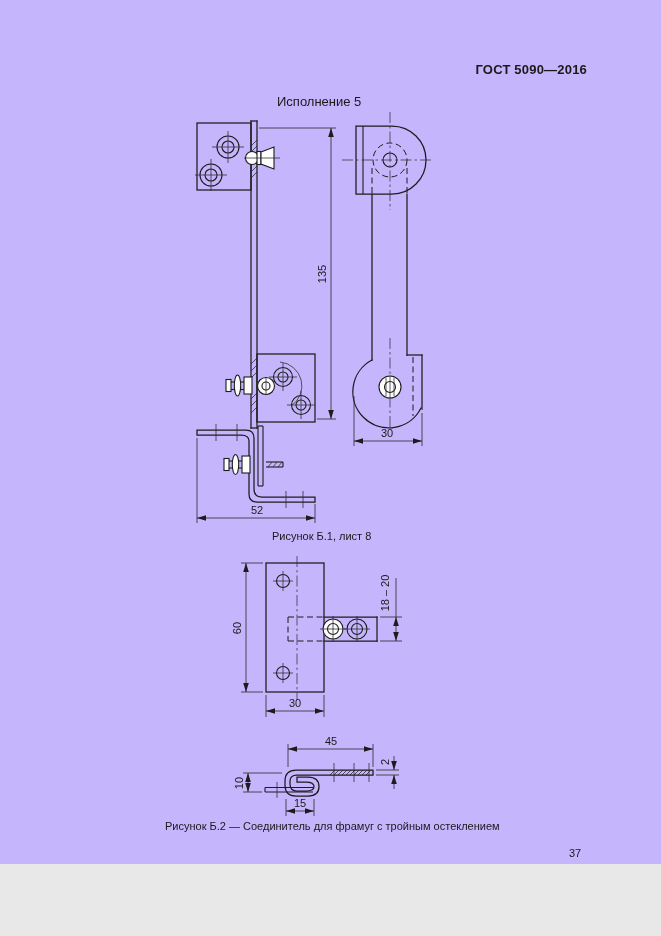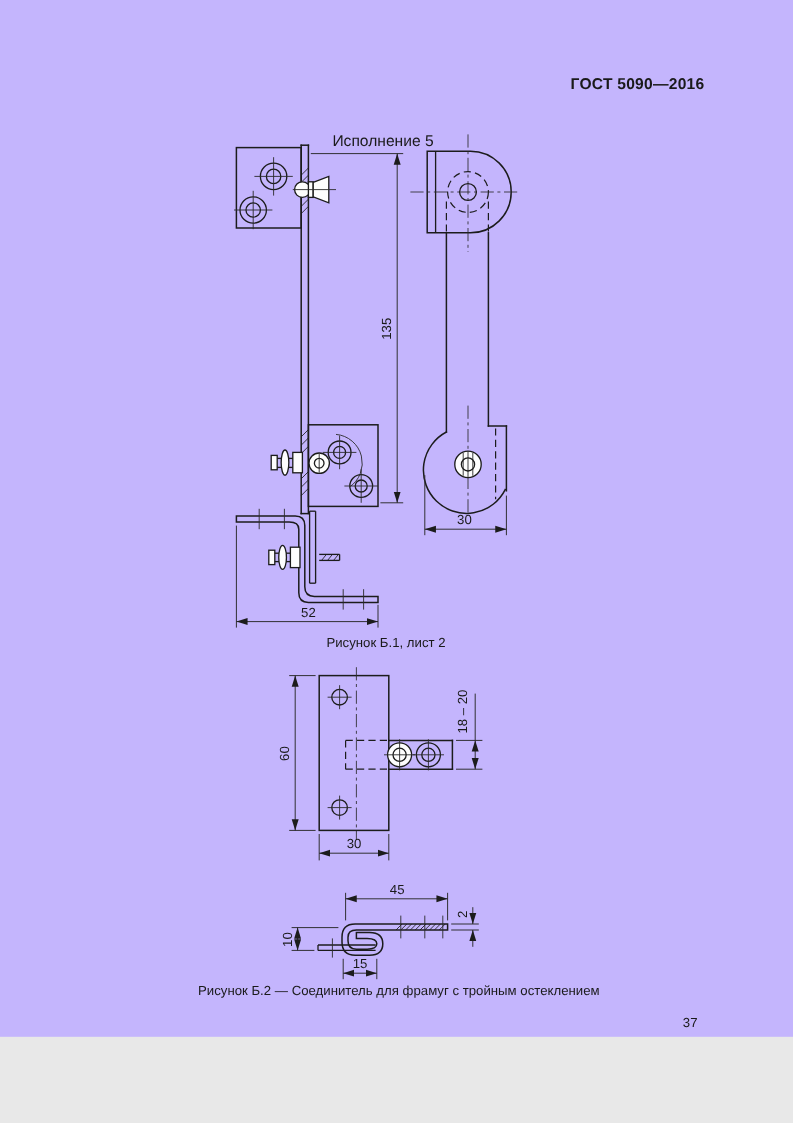--- a/index.html
+++ b/index.html
@@ -1,20 +1,20 @@
 <!DOCTYPE html>
 <html><head>
 <meta charset="utf-8">
 <style>
   html,body{margin:0;padding:0;}
   body{background:#e8e8e8;font-family:"Liberation Sans", sans-serif;}
   .page{position:relative;width:661px;height:864px;background:#c4b5fd;margin:0 auto;overflow:hidden;}
   .txt{position:absolute;color:#1a1a1a;white-space:nowrap;}
   .header{top:62px;right:74px;font-size:13px;font-weight:bold;letter-spacing:.2px;}
-  .fig-title{top:94px;left:277px;font-size:13px;margin-top:16px;}
+  .fig-title{top:94px;left:277px;font-size:13px;}
   .cap-b1{top:530px;left:272px;font-size:11px;}
   .cap-b2{top:820px;left:165px;font-size:11px;}
   .pageno{top:847px;left:569px;font-size:11px;}
   svg{position:absolute;top:0;left:0;}
   .outl{stroke:#1c1c1c;stroke-width:1.25;fill:none;stroke-linecap:square;}
   .outl2{stroke:#1c1c1c;stroke-width:1.1;fill:none;}
   .thin{stroke:#2a2a2a;stroke-width:.75;fill:none;}
   .dim{stroke:#2a2a2a;stroke-width:.8;fill:none;}
   .hid{stroke:#1c1c1c;stroke-width:1;fill:none;stroke-dasharray:6 3.5;}
   .cl{stroke:#2a2a2a;stroke-width:.7;fill:none;stroke-dasharray:11 3 2.5 3;}
@@ -22,21 +22,21 @@
   .dimtxt{fill:#1a1a1a;font-size:11px;font-family:"Liberation Sans",sans-serif;}
   .wfill{fill:#fdfdfd;}
 </style>
 </head>
 <body>
 
 <div class="page">
 
   <div class="txt header">ГОСТ 5090—2016</div>
   <div class="txt fig-title">Исполнение 5</div>
-  <div class="txt cap-b1">Рисунок Б.1, лист 2</div>
+  <div class="txt cap-b1">Рисунок Б.1, лист 8</div>
   <div class="txt cap-b2">Рисунок Б.2 — Соединитель для фрамуг с тройным остеклением</div>
   <div class="txt pageno">37</div>
 
   <svg width="661" height="936" viewBox="0 0 661 936">
     <defs>
       <marker id="arr" markerWidth="10" markerHeight="8" refX="9.3" refY="4" orient="auto-start-reverse" markerUnits="userSpaceOnUse">
         <path d="M0,1.1 L9.3,4 L0,6.9 Z" fill="#1c1c1c"></path>
       </marker>
     </defs>
 

